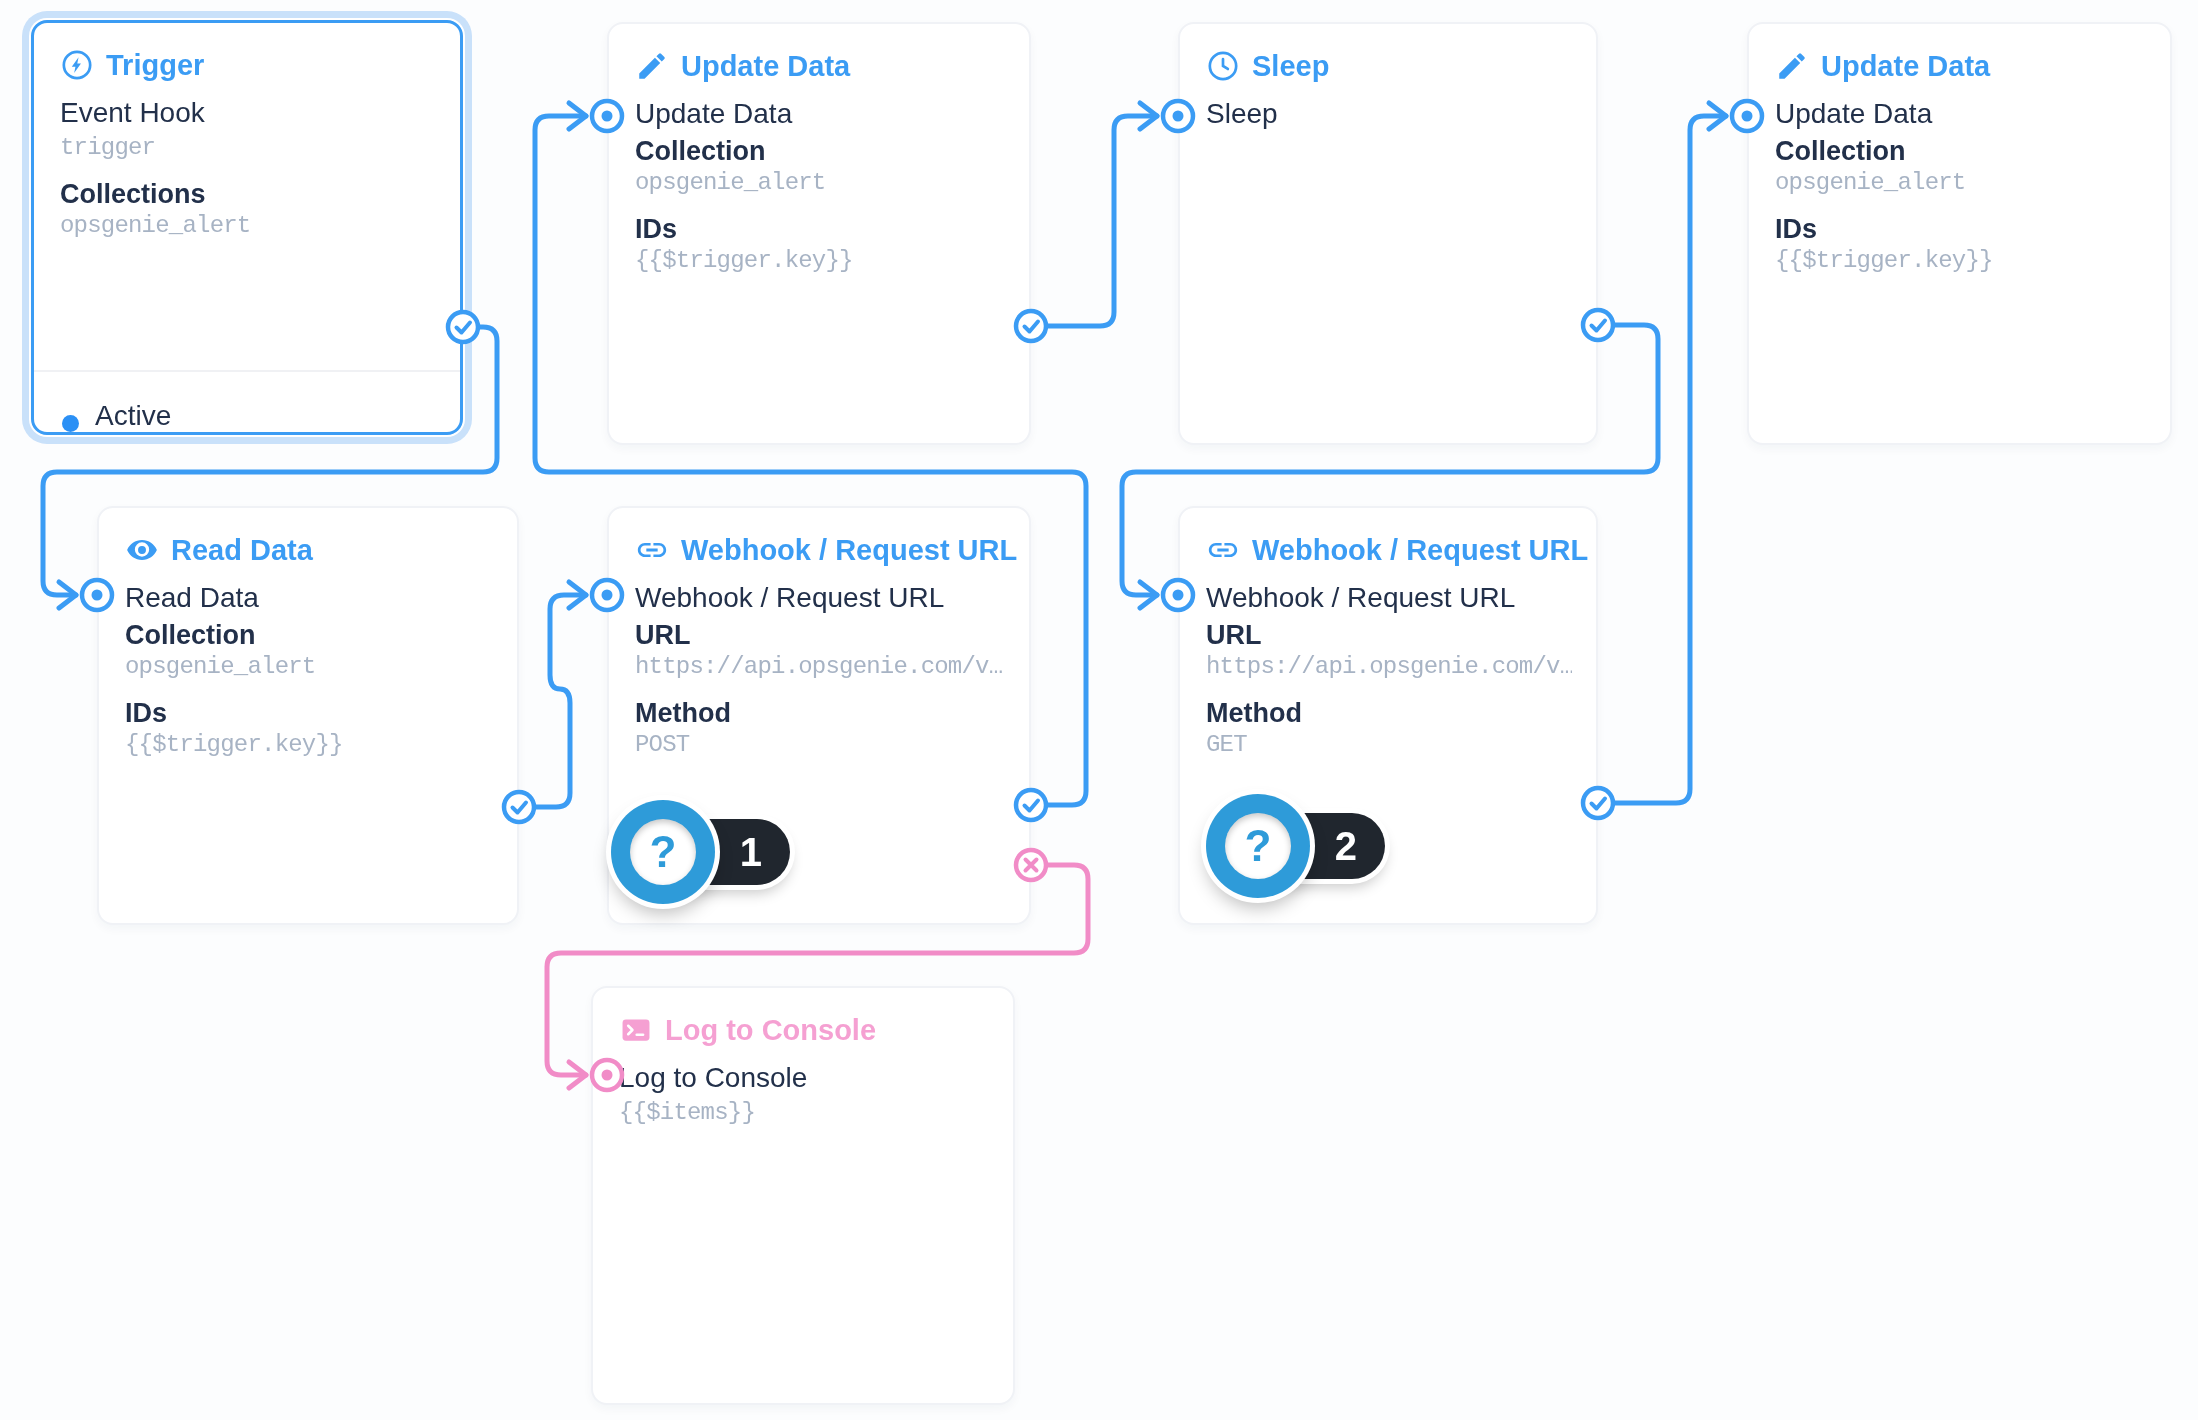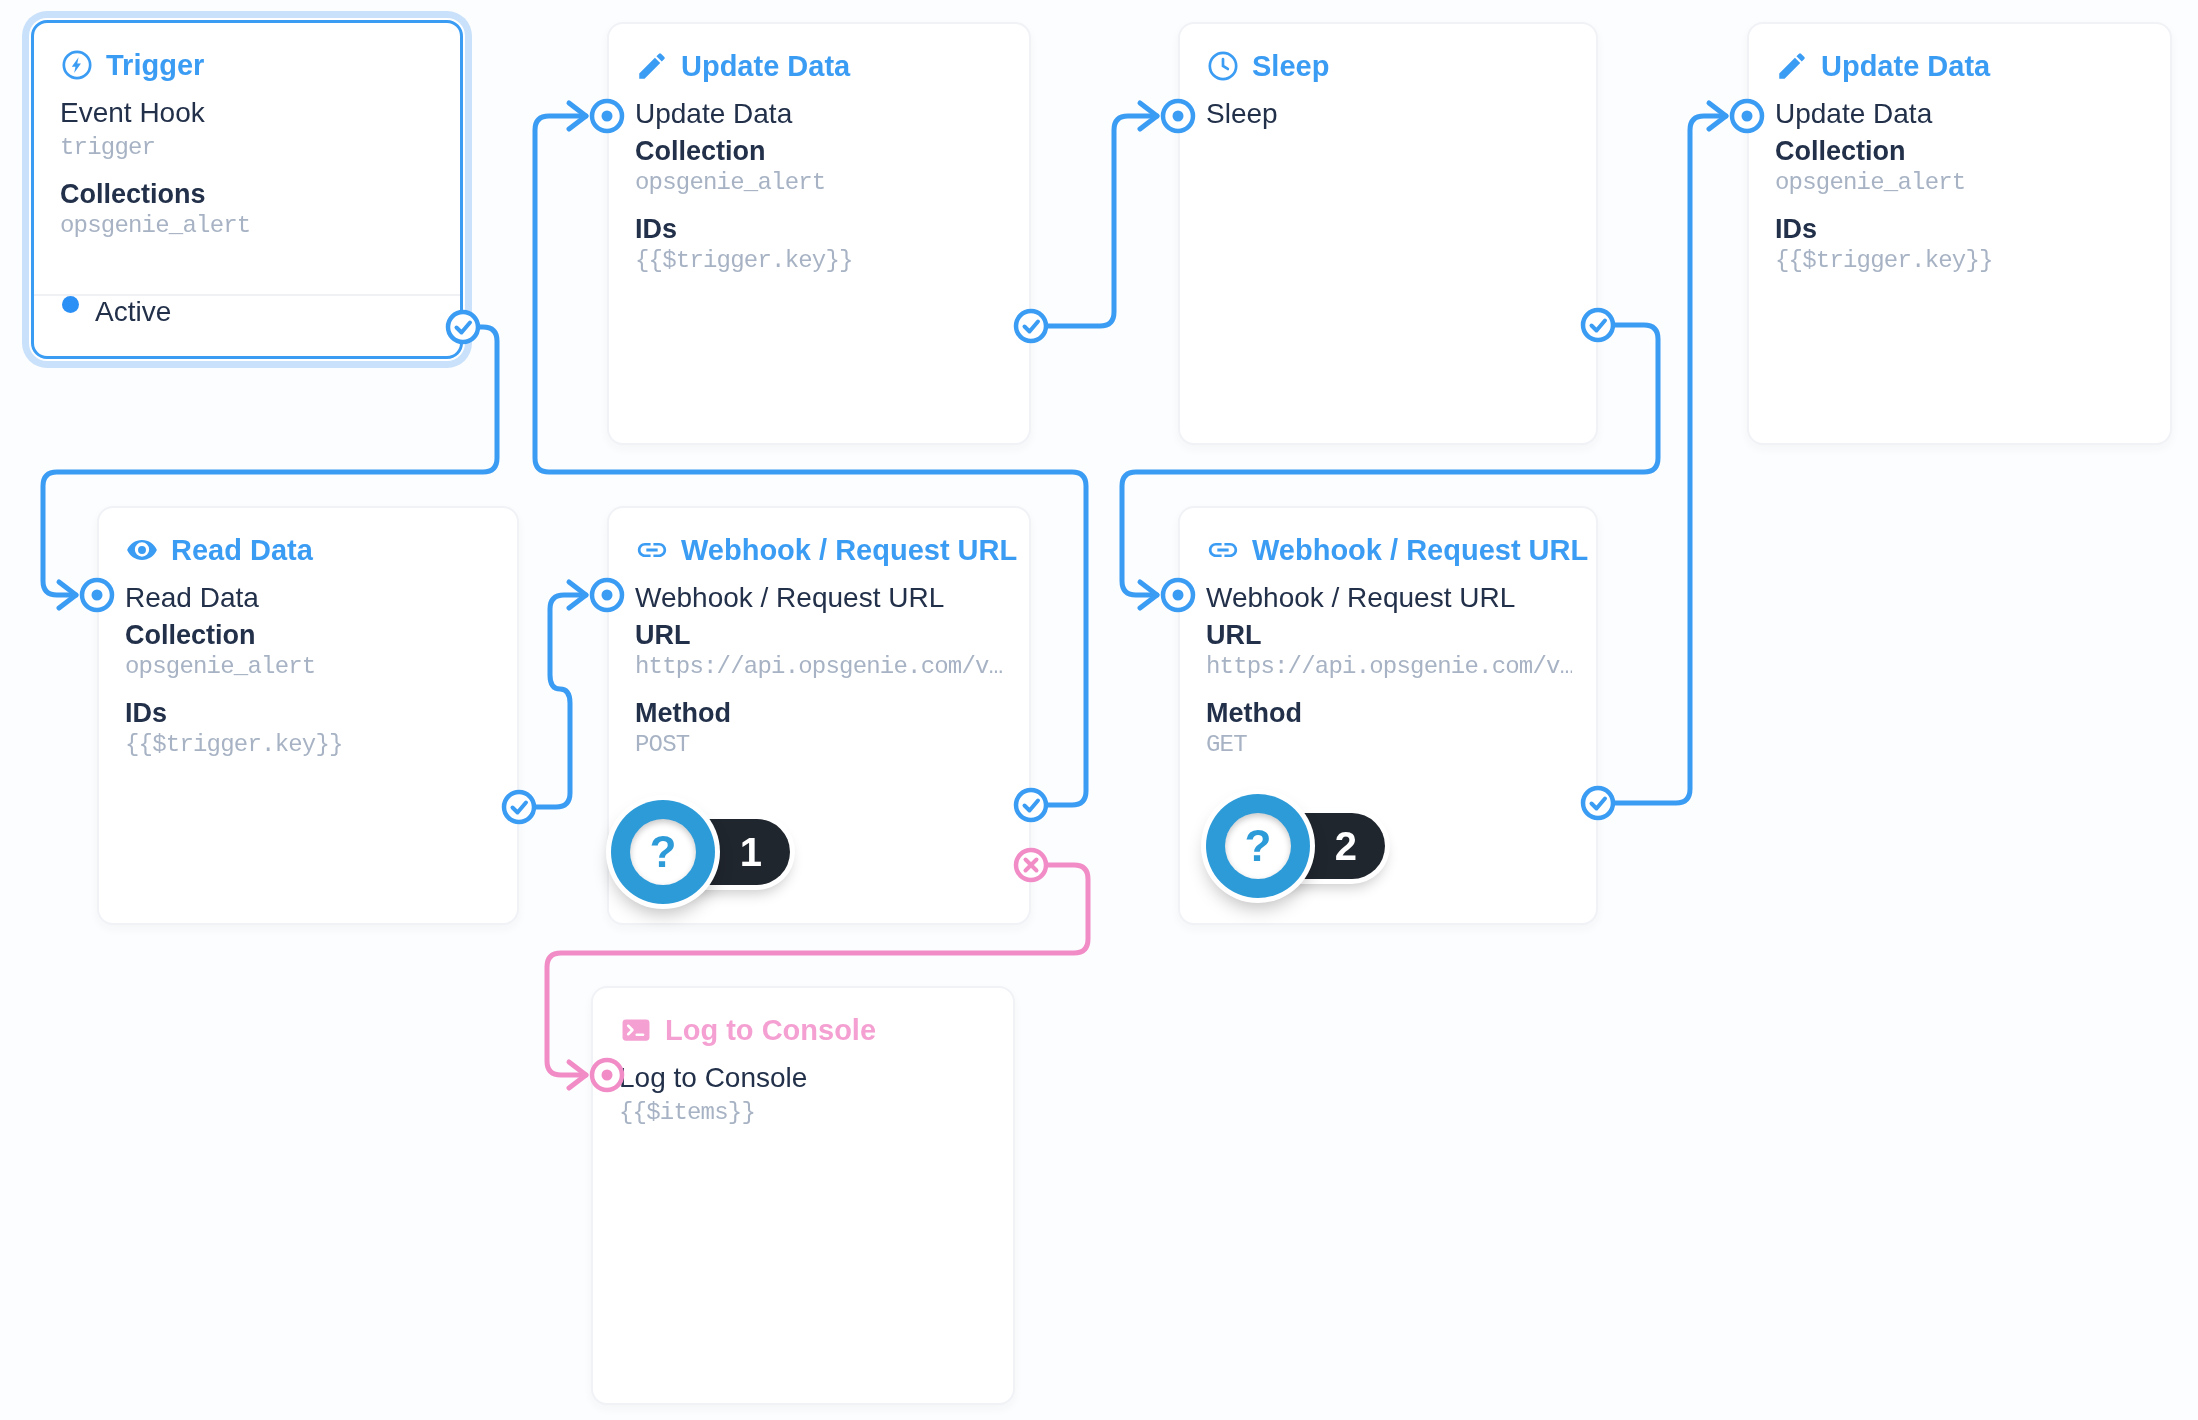--- a/index.html
+++ b/index.html
@@ -60,21 +60,21 @@
   }
   .field .value{
     font-family:"Liberation Mono","DejaVu Sans Mono",monospace;
     font-size:24px;line-height:30px;letter-spacing:-0.8px;
     color:var(--muted);
     white-space:nowrap;overflow:hidden;
   }
   .card-footer{
     position:absolute;left:0;right:0;bottom:0;height:62px;
     border-top:2px solid #f0f1f4;
-    display:flex;align-items:flex-start;gap:16px;
+    display:flex;align-items:flex-end;gap:16px;
     padding:0 28px;
   }
   .status-dot{
     width:17px;height:17px;border-radius:50%;
     background:#2b90f5;flex:0 0 17px;
   }
   .status-text{font-size:28px;color:var(--ink);}
 
   
   #edges{
@@ -116,21 +116,21 @@
     display:flex;align-items:center;justify-content:center;
     color:var(--badge-blue);font-weight:800;font-size:44px;
     font-family:"Liberation Sans",sans-serif;
   }
 </style>
 </head>
 <body>
 
 <div id="canvas">
 
-  <div class="card selected" style="left:31px;top:20px;width:432px;height:339px;">
+  <div class="card selected" style="left:31px;top:20px;width:432px;height:415px;">
     <div class="title-row">
       <span class="icon">
         <svg viewBox="0 0 24 24">
             <circle cx="12" cy="12" r="9.3" fill="none" stroke="currentColor" stroke-width="1.9"></circle>
             <path d="M13.1 6.6L8.3 13.2h2.6l-.9 4.4 4.8-6.6h-2.6z" fill="currentColor"></path>
           </svg>
       </span>
       <span>Trigger</span>
     </div>
     <div class="op-name">Event Hook</div>

